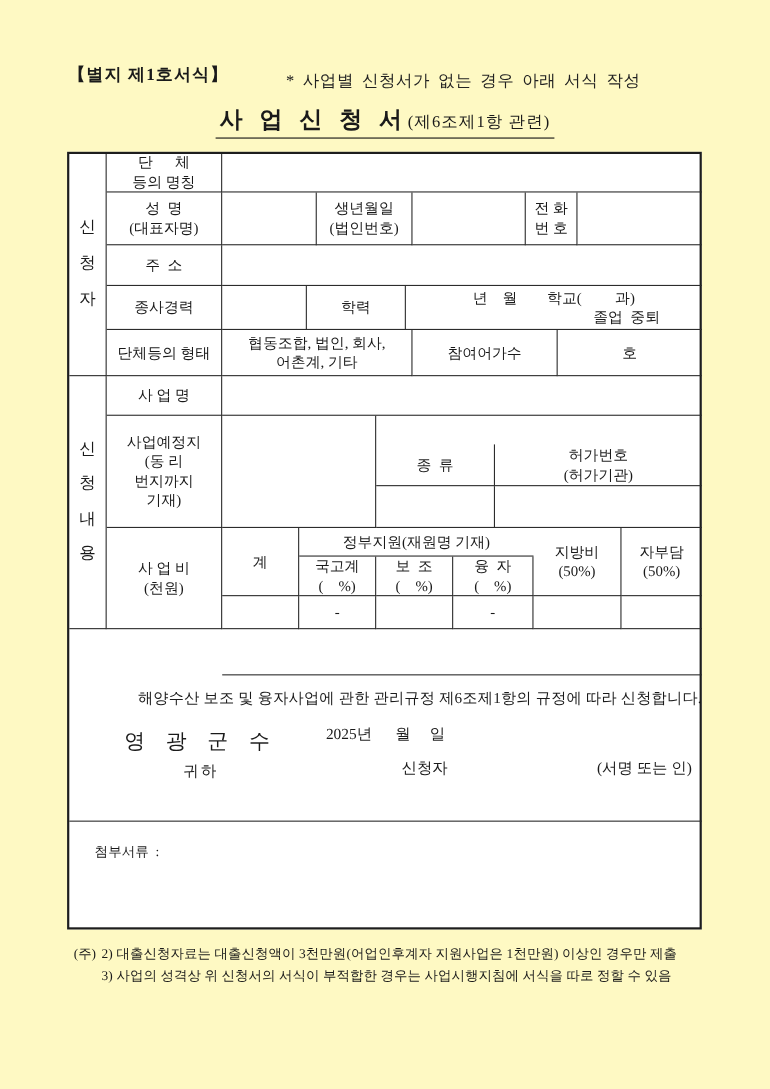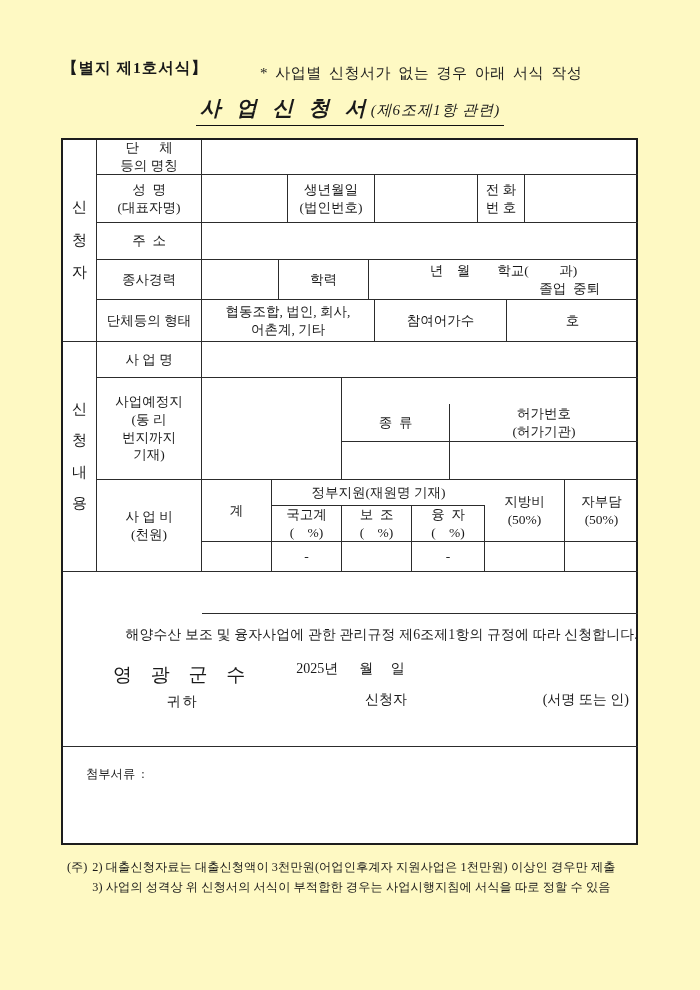--- a/index.html
+++ b/index.html
@@ -4,21 +4,21 @@
 <style>
   html,body{margin:0;padding:0;background:#e8e8e8;}
   .page{
     position:relative;width:700px;height:990px;background:#fef9c3;
     font-family:"Liberation Serif","DejaVu Serif",serif;color:#1a1a1a;
     overflow:hidden;margin:0 auto;
   }
   .abs{position:absolute;}
   .hdr-code{left:62px;top:58px;font-size:15.5px;font-weight:bold;letter-spacing:1px;white-space:pre;}
   .hdr-note{left:216px;top:64px;font-size:15px;letter-spacing:.5px;word-spacing:3px;white-space:pre;color:#222;margin-left:44px;}
-  .title-wrap{left:0;top:94px;width:100%;text-align:center;font-style:italic;}
+  .title-wrap{left:0;top:94px;width:100%;text-align:center;}
   .title-underline{display:inline-block;border-bottom:1.6px solid #111;padding:0 4px 3px 4px;}
   .title-main{font-size:21px;font-weight:bold;letter-spacing:5px;}
   .title-ref{font-size:15px;letter-spacing:1px;}
   
   .tbl{position:absolute;left:61px;top:138px;width:577px;height:707px;border:2px solid #1d1d1d;box-sizing:border-box;background:#fff;}
   .c{position:absolute;box-sizing:border-box;display:flex;align-items:center;justify-content:center;
      text-align:center;font-size:13.5px;line-height:1.3;white-space:pre;}
   .br{border-right:1.2px solid #2c2c2c;}
   .bb{border-bottom:1.2px solid #2c2c2c;}
   .stack{flex-direction:column;}

